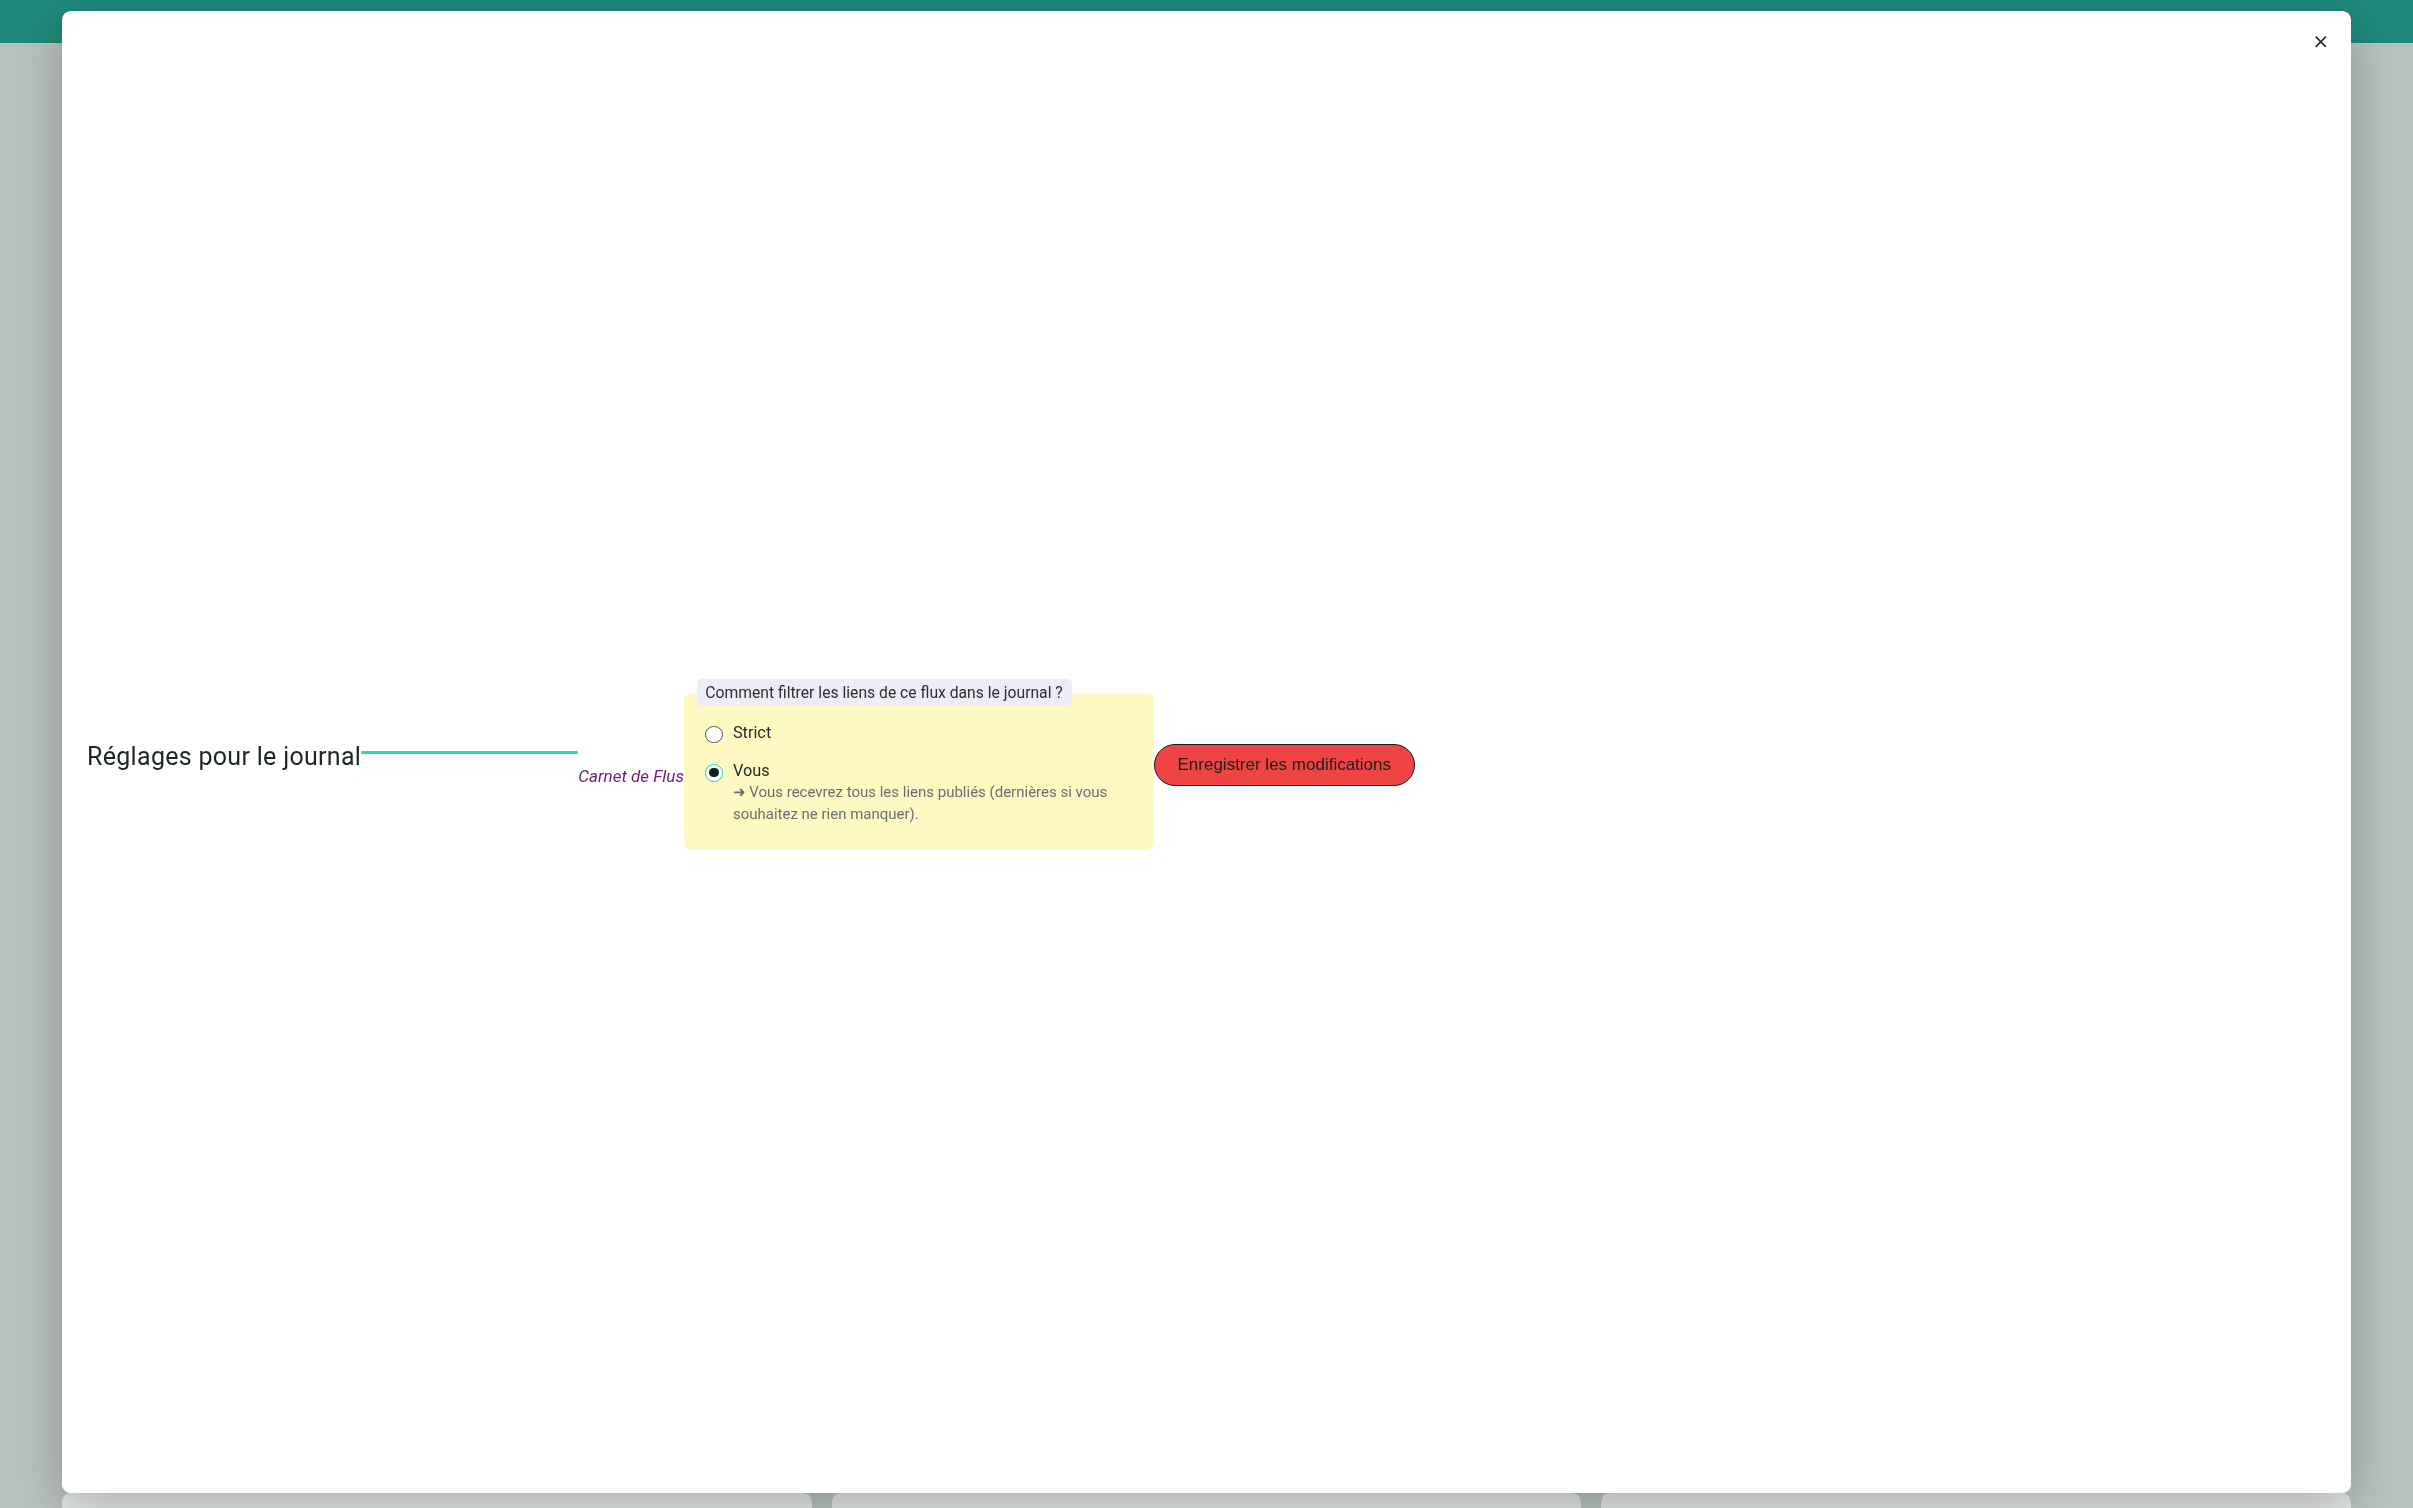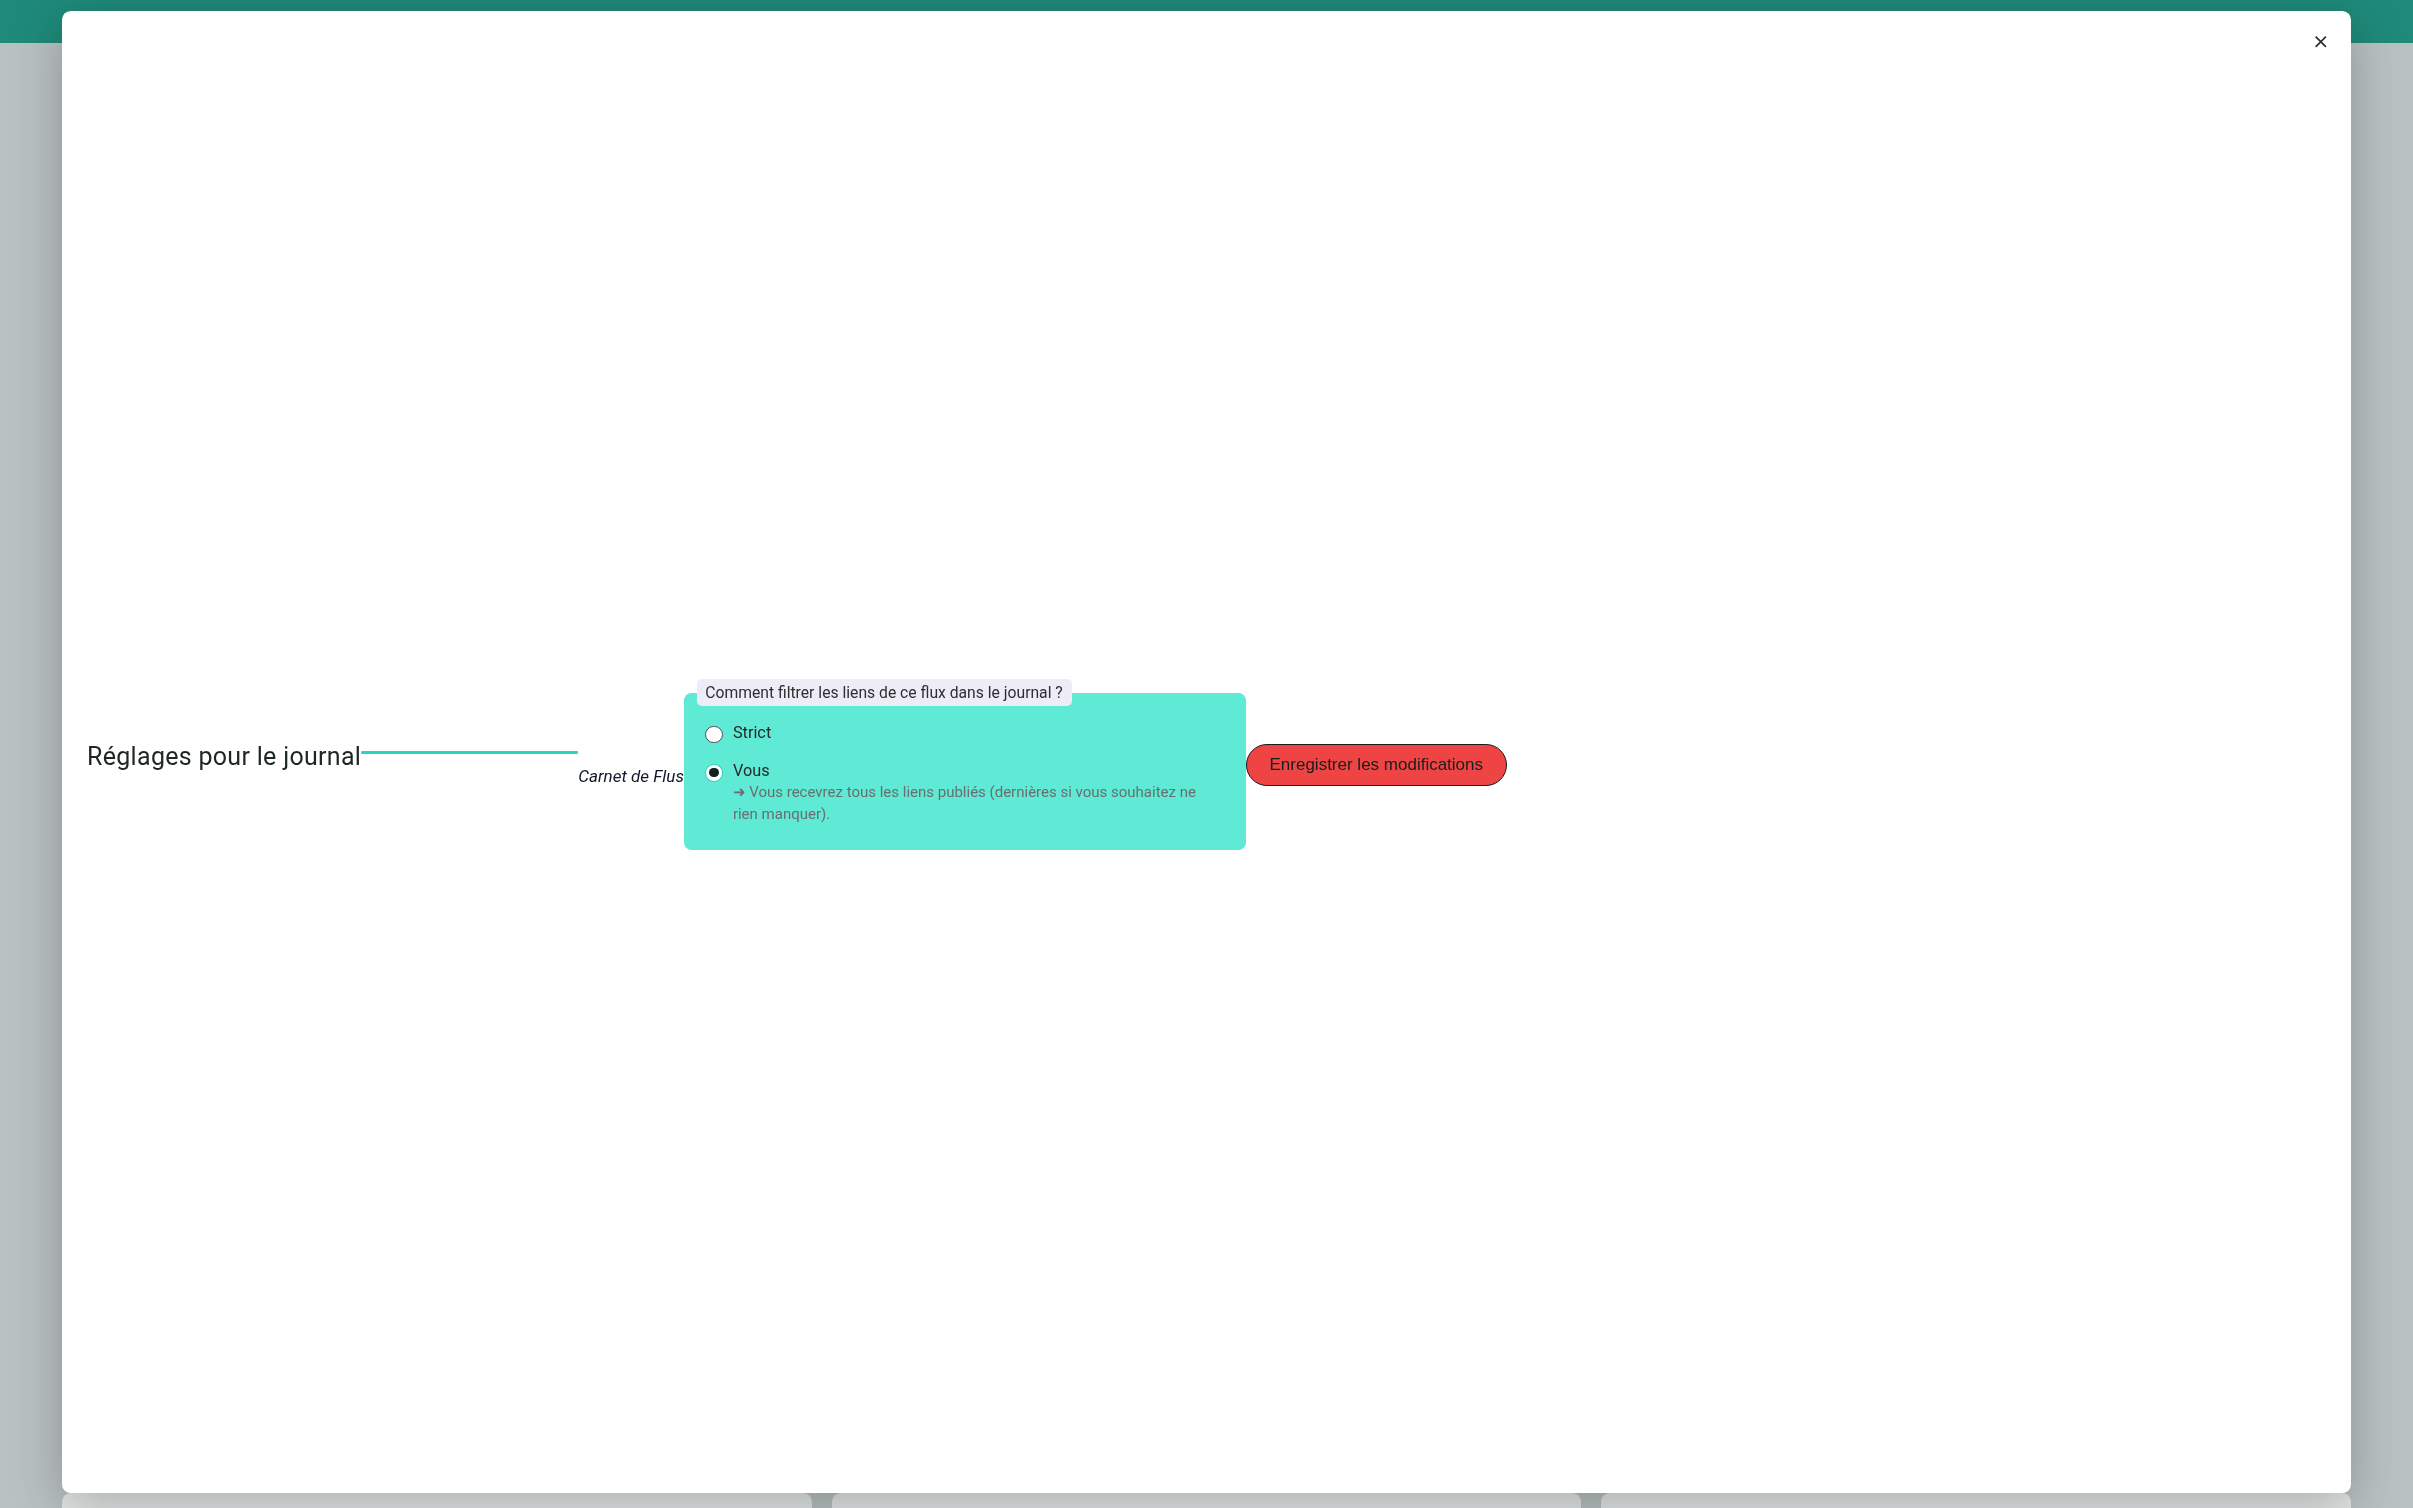--- a/index.html
+++ b/index.html
@@ -47,27 +47,27 @@
   .title-underline {
     width: 217px;
     height: 3.1px;
     background: #25d6c0;
     border-radius: 1.3px;
     margin-top: 1.3px;
   }
   .subtitle {
     font-style: italic;
     font-size: 17px;
-    color: #0f172a;
+    color: #701a75;
     margin-top: 47px;
   }
   .panel {
     margin-top: 39px;
-    width: 562px;
-    background: #5eead4;
+    width: 470px;
+    background: #fef9c3;
     border-radius: 7.5px;
     padding: 0 21.4px 24px 21.4px;
     position: relative;
   }
   .panel-legend {
     position: relative;
     top: -14px;
     display: inline-block;
     background: #eeecf6;
     border-radius: 5px;

